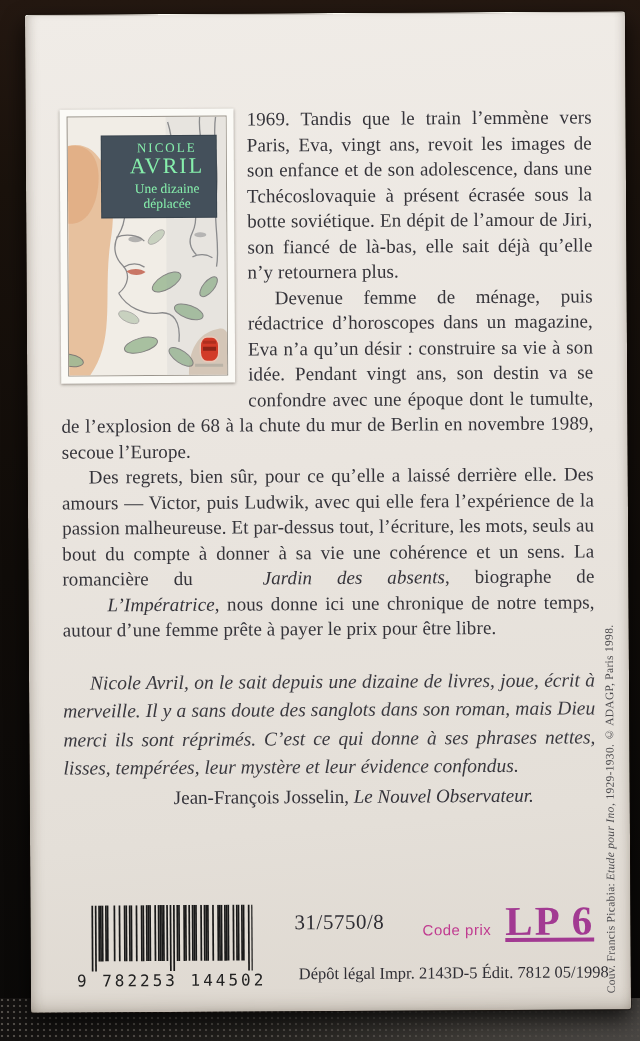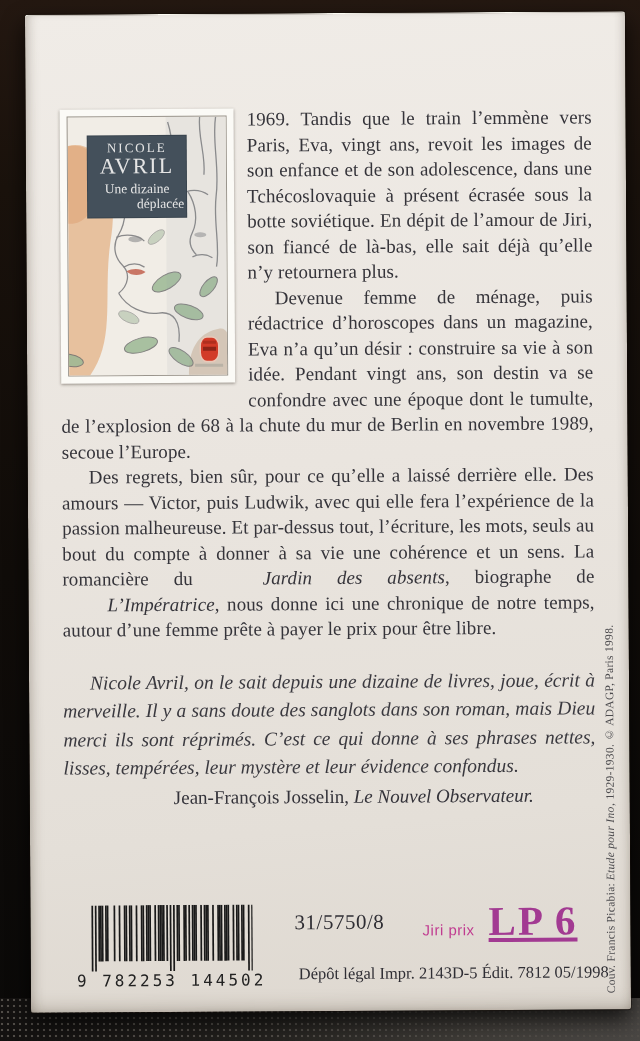--- a/index.html
+++ b/index.html
@@ -28,28 +28,28 @@
   .content{position:absolute;left:34px;top:92px;width:532px;color:#35343a;}
   
   .cover-thumb{
     float:left;width:160px;height:260px;margin:2px 13px 10px 0;
     background:#fbfaf6;padding:7px;box-shadow:0 1px 3px rgba(40,30,20,.45);
   }
   .cover-art{position:relative;width:160px;height:260px;border:1px solid #9a958d;
     box-sizing:border-box;overflow:hidden;background:#f1ede6;}
   .cover-art svg{position:absolute;left:0;top:0;}
   .title-box{
-    position:absolute;left:20px;top:19px;width:94px;padding:5px 2px 6px 2px;
-    background:#44505b;color:#e5e5e5;text-align:center;
+    position:absolute;left:34px;top:19px;width:94px;padding:5px 2px 6px 18px;
+    background:#44505b;color:#86efac;text-align:center;
     box-shadow:0 0 0 1px #39444e;
   }
   .title-box .author1{font-size:13px;letter-spacing:2px;line-height:14px;}
   .title-box .author2{font-size:22px;letter-spacing:2px;line-height:22px;font-weight:normal;}
   .title-box .t1{font-size:13.5px;line-height:16px;margin-top:4px;}
-  .title-box .t2{font-size:13.5px;line-height:14px;text-align:right;}
+  .title-box .t2{font-size:13.5px;line-height:14px;}
   .ldp-logo{
     position:absolute;right:9px;bottom:14px;width:17px;height:23px;
     background:#d23b28;border-radius:6px/8px;box-shadow:0 0 0 1.5px #e9c8b8;
   }
   .ldp-logo:before{content:"";position:absolute;left:2px;right:2px;top:9px;height:4px;background:#8e2417;}
   .ldp-logo:after{content:"";position:absolute;left:2px;right:2px;top:3px;height:3px;background:#b02f1e;}
   .ldp-caption{position:absolute;right:4px;bottom:8px;width:28px;height:3px;background:#b9b2a6;}
   
   .synopsis p{
     margin:0;font-size:19px;line-height:25.5px;text-align:justify;
@@ -211,20 +211,20 @@
           <rect x="149.20000000000002" y="0" width="1.7" height="56" fill="#191919"></rect>
           <rect x="152.6" y="0" width="1.7" height="56" fill="#191919"></rect>
           <rect x="154.29999999999998" y="0" width="1.7" height="56" fill="#191919"></rect>
           <rect x="159.39999999999995" y="0" width="1.7" height="66" fill="#191919"></rect>
           <rect x="162.79999999999993" y="0" width="1.7" height="66" fill="#191919"></rect>
         </svg>
       <div class="barcode-digits">9 782253 144502</div>
     </div>
     <div class="catalog-number">31/5750/8</div>
     <div class="price-code">
-      <span class="label">Jiri prix</span>
+      <span class="label">Code prix</span>
       <span class="value">LP 6</span>
     </div>
     <div class="legal-line">Dépôt légal Impr. 2143D-5 Édit. 7812  05/1998</div>
 
     <div class="side-credit"><span>Couv. Francis Picabia: </span><span class="it">Etude pour Ino</span><span>, 1929-1930. © ADAGP, Paris 1998.</span></div>
   </div>
 </div>
 
 </body></html>

